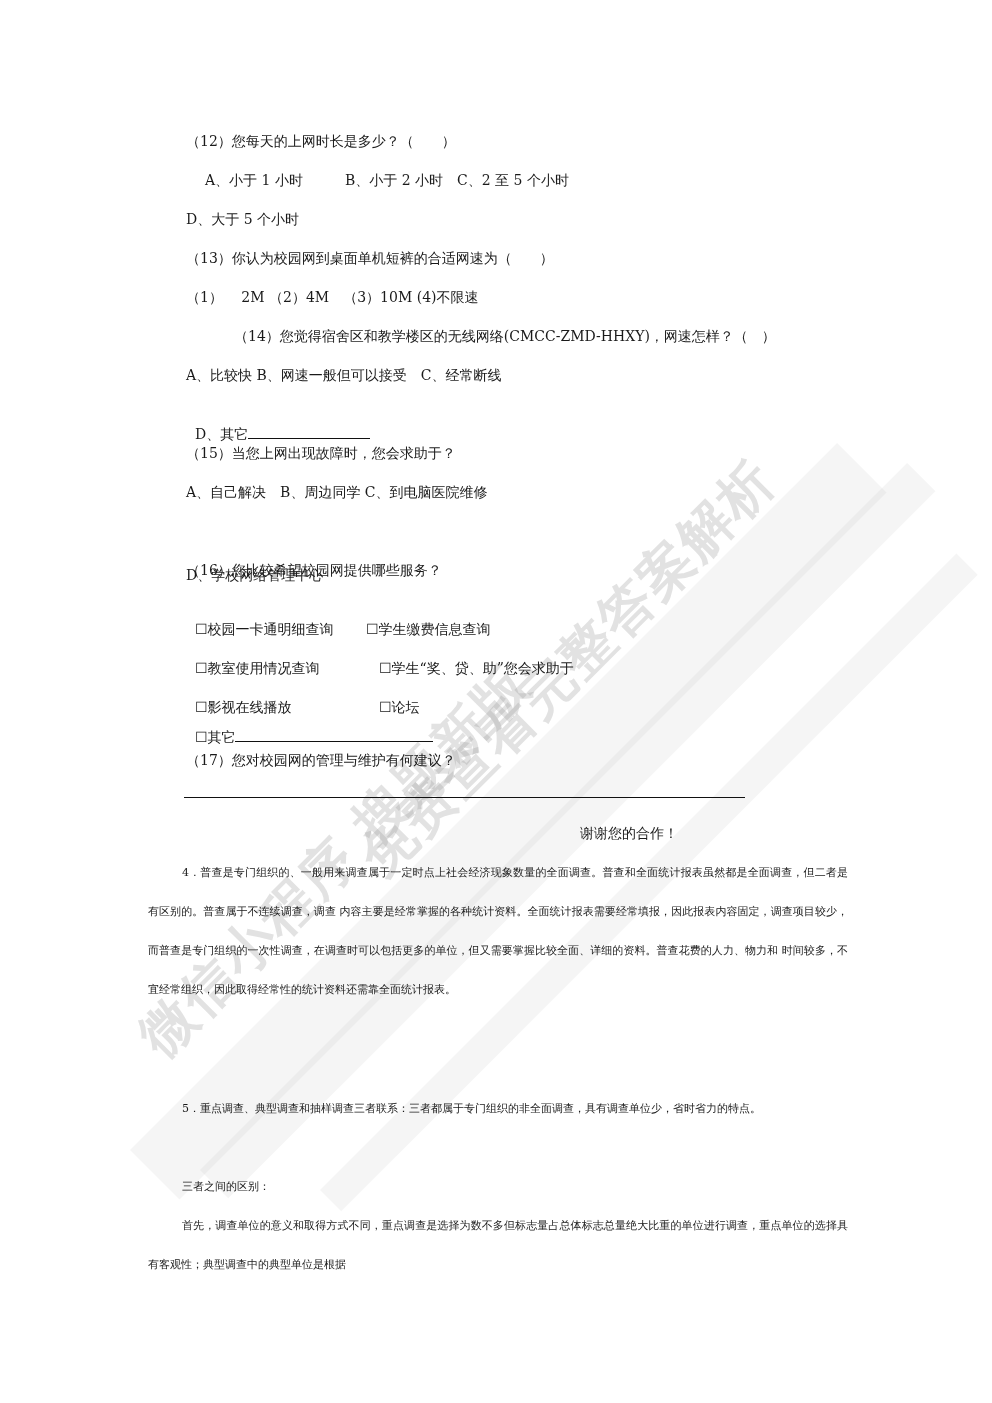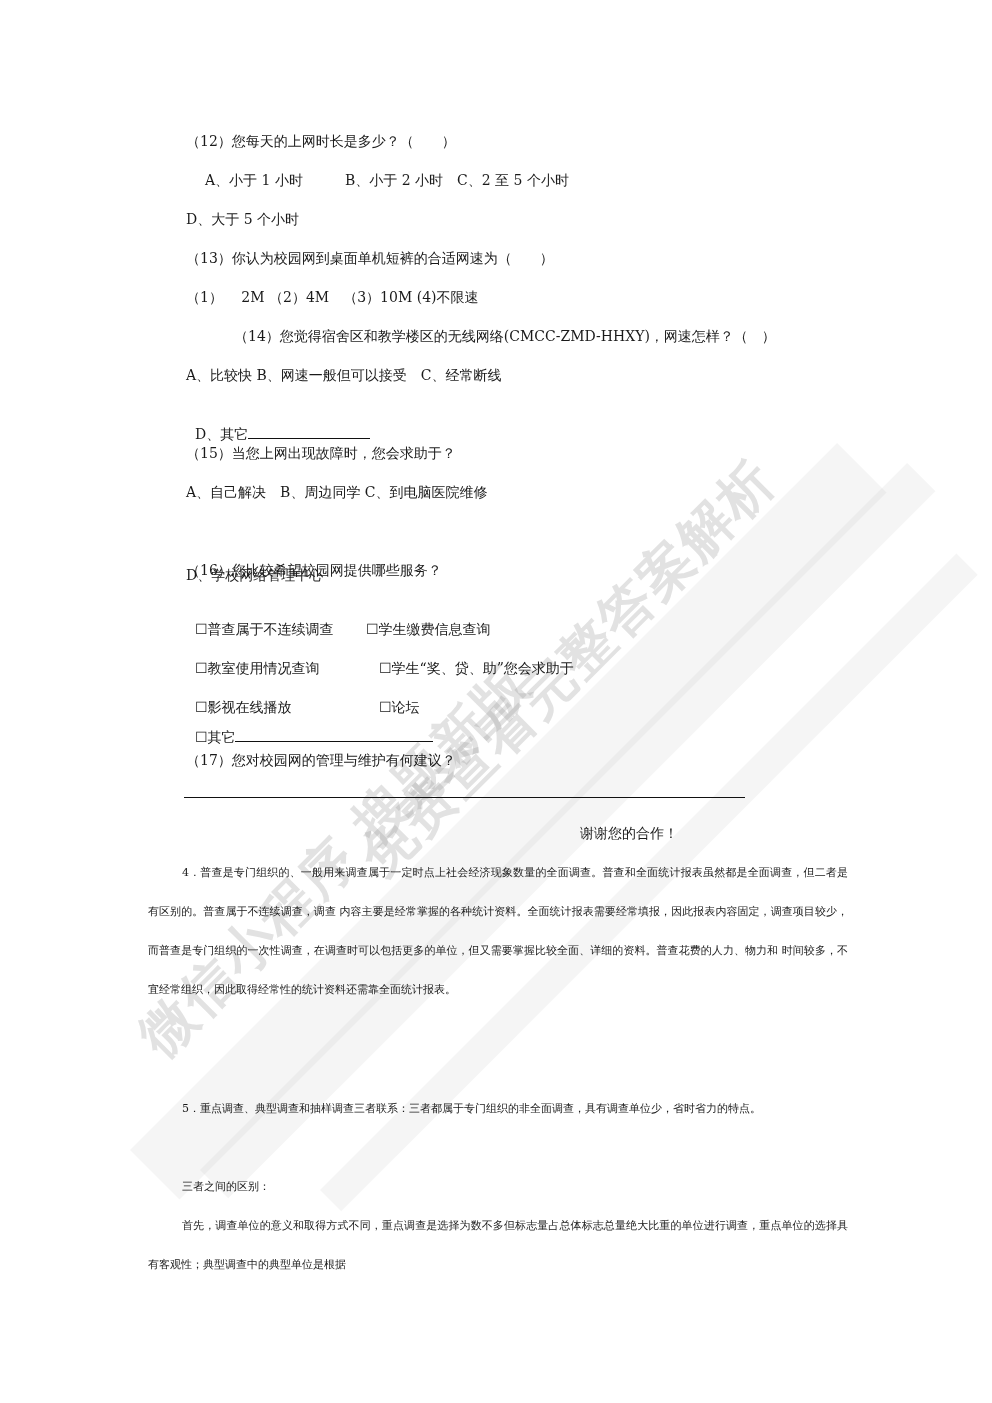--- a/index.html
+++ b/index.html
@@ -41,21 +41,21 @@
   <span>D、其它</span><span class="ul" style="width:122px;"></span>
 </div>
 
 <div class="line" style="left:186px;top:443px;text-align:right;">（15）当您上网出现故障时，您会求助于？</div>
 <div class="line" style="left:186px;top:482px;">A、自己解决　B、周边同学 C、到电脑医院维修</div>
 <div class="line" style="left:186px;top:521px;margin-top:44px;">D、学校网络管理中心</div>
 
 <div class="line" style="left:186px;top:560px;">（16）您比较希望校园网提供哪些服务？</div>
 
 <div class="line" style="left:186px;top:599px;">
-  <span>☐</span><span>普查属于不连续调查</span>
+  <span>☐</span><span>校园一卡通明细查询</span>
 </div>
 <div class="line" style="left:357px;top:599px;text-align:right;">
   <span>☐</span><span>学生缴费信息查询</span>
 </div>
 <div class="line" style="left:186px;top:638px;">
   <span>☐</span><span>教室使用情况查询</span>
 </div>
 <div class="line" style="left:370px;top:638px;">
   <span>☐</span><span>学生“奖、贷、助”您会求助于</span>
 </div>

